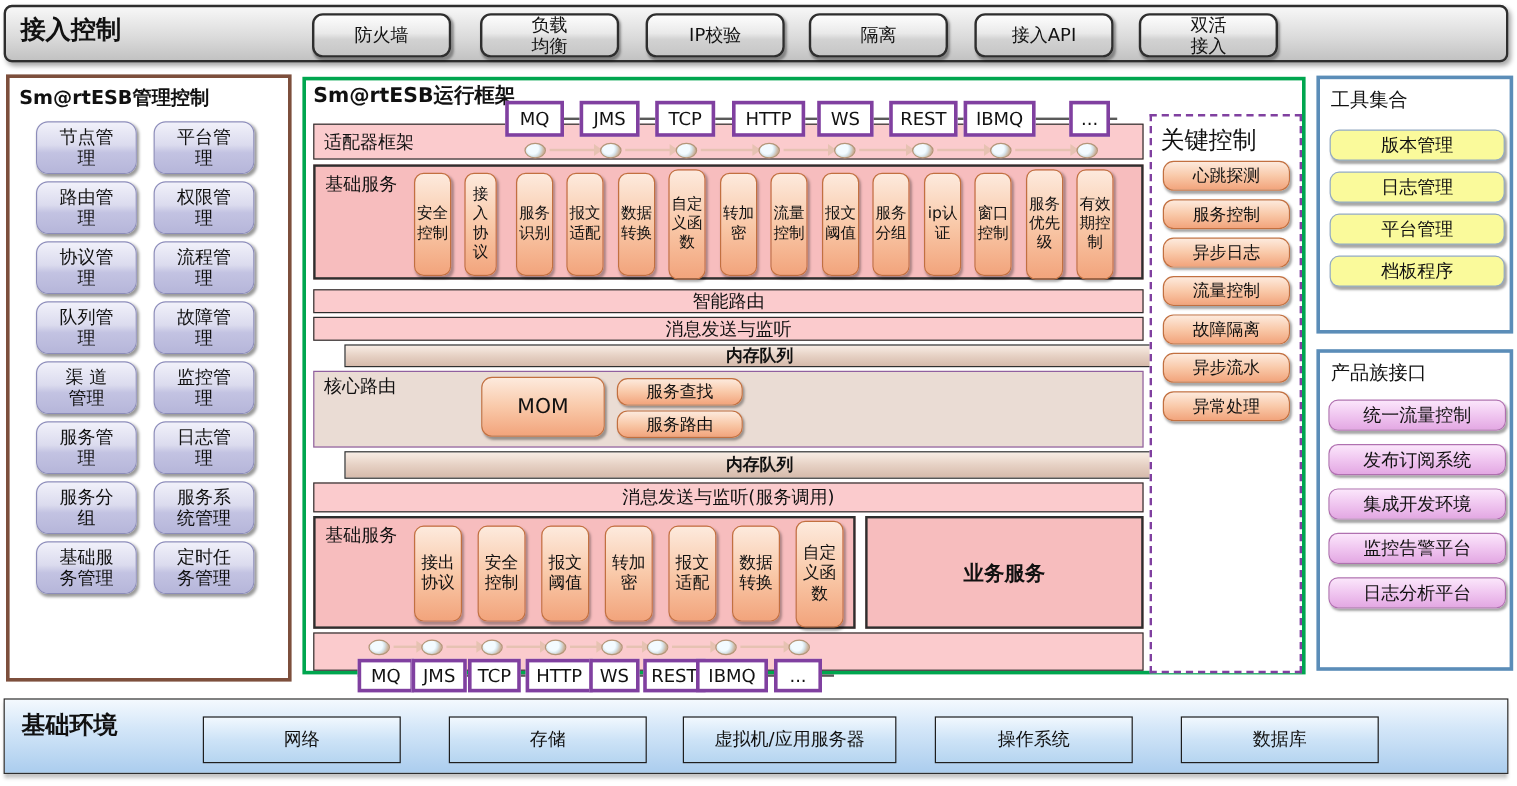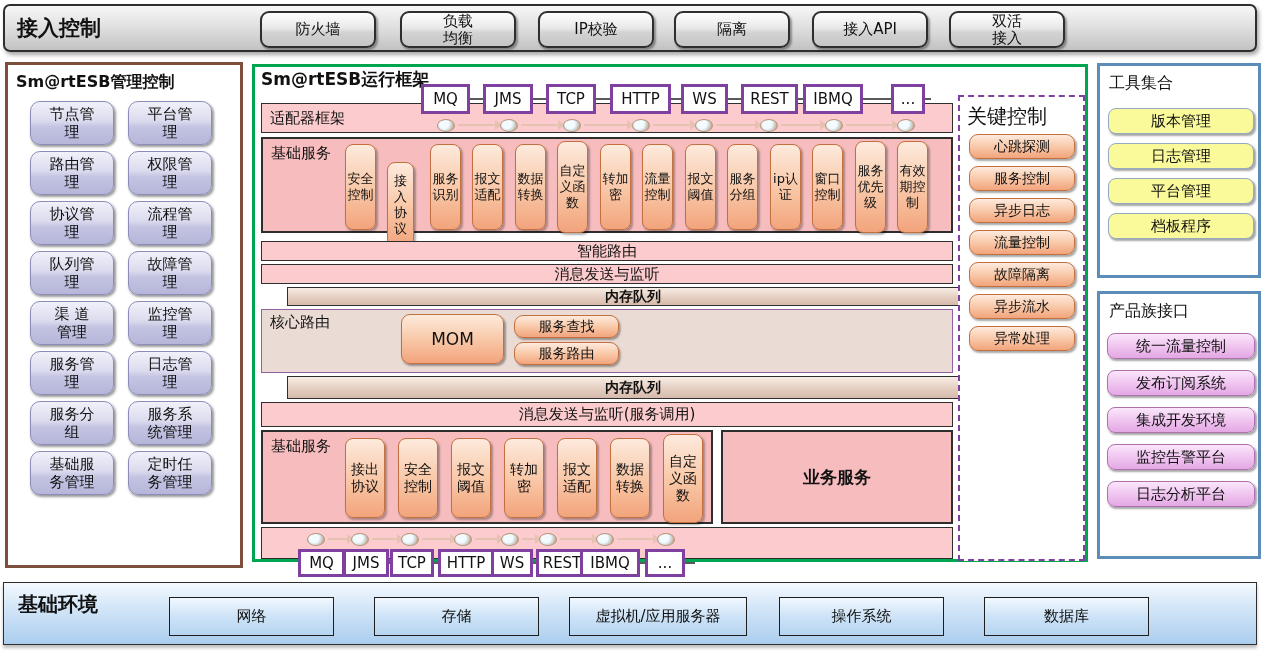--- a/index.html
+++ b/index.html
@@ -4,21 +4,21 @@
 <style>
   * { margin:0; padding:0; box-sizing:border-box; }
   body { background:#ffffff; font-family:"DejaVu Sans", sans-serif; color:#111; }
   .stage { position:relative; width:1264px; height:655px; background:#fff; overflow:hidden; }
 
   
   .topbar { position:absolute; left:3px; top:4px; width:1254px; height:48px;
     background:linear-gradient(#f7f7f7, #dcdcdc 55%, #c2c2c2);
     border:2px solid #2e2e2e; border-radius:7px; box-shadow:2px 3px 4px rgba(0,0,0,.35); }
   .topbar-title { position:absolute; left:12px; top:0; height:44px; line-height:44px;
-    font-size:21px; font-weight:bold; }
+    font-size:21px; font-weight:bold;font-family:Liberation Mono, monospace; }
   .gbtn { position:absolute; top:5px; width:116px; height:37px;
     background:linear-gradient(#fdfdfd, #e9e9e9 45%, #d2d2d2 60%, #c6c6c6);
     border:2px solid #2e2e2e; border-radius:9px; box-shadow:1.5px 2px 2px rgba(0,0,0,.35);
     display:flex; align-items:center; justify-content:center; text-align:center;
     font-size:15px; white-space:pre-line; line-height:1.1; }
 
   
   .left-panel { position:absolute; left:5px; top:62px; width:238px; height:506px;
     background:#fff; border:3px solid #7d4f3c; }
   .panel-title { position:absolute; left:8px; top:7px; font-size:16px; font-weight:bold; }
@@ -151,21 +151,21 @@
     <div class="flow-arrow" style="left:266px;top:57px;width:38px"></div>
     <div class="flow-arrow" style="left:329px;top:57px;width:44px"></div>
     <div class="flow-arrow" style="left:398px;top:57px;width:38px"></div>
     <div class="flow-arrow" style="left:461px;top:57px;width:40px"></div>
     <div class="flow-arrow" style="left:526px;top:57px;width:40px"></div>
     <div class="flow-arrow" style="left:591px;top:57px;width:47px"></div>
 
     <div class="section" style="left:6px;top:70px;width:692px;height:96px">
       <div class="sec-label">基础服务</div>
       <div class="vitem" style="left:82px;top:5px;width:31px;height:86px">安全控制</div>
-      <div class="vitem" style="left:124px;top:23px;width:27px;height:86px">接入协议</div>
+      <div class="vitem" style="left:124px;top:5px;width:27px;height:86px">接入协议</div>
       <div class="vitem" style="left:167px;top:5px;width:31px;height:86px">服务识别</div>
       <div class="vitem" style="left:209px;top:5px;width:31px;height:86px">报文适配</div>
       <div class="vitem" style="left:252px;top:5px;width:31px;height:86px">数据转换</div>
       <div class="vitem" style="left:294px;top:2px;width:31px;height:92px">自定义函数</div>
       <div class="vitem" style="left:337px;top:5px;width:31px;height:86px">转加密</div>
       <div class="vitem" style="left:379px;top:5px;width:31px;height:86px">流量控制</div>
       <div class="vitem" style="left:422px;top:5px;width:31px;height:86px">报文阈值</div>
       <div class="vitem" style="left:464px;top:5px;width:31px;height:86px">服务分组</div>
       <div class="vitem" style="left:507px;top:5px;width:31px;height:86px">ip认证</div>
       <div class="vitem" style="left:549px;top:5px;width:31px;height:86px">窗口控制</div>

